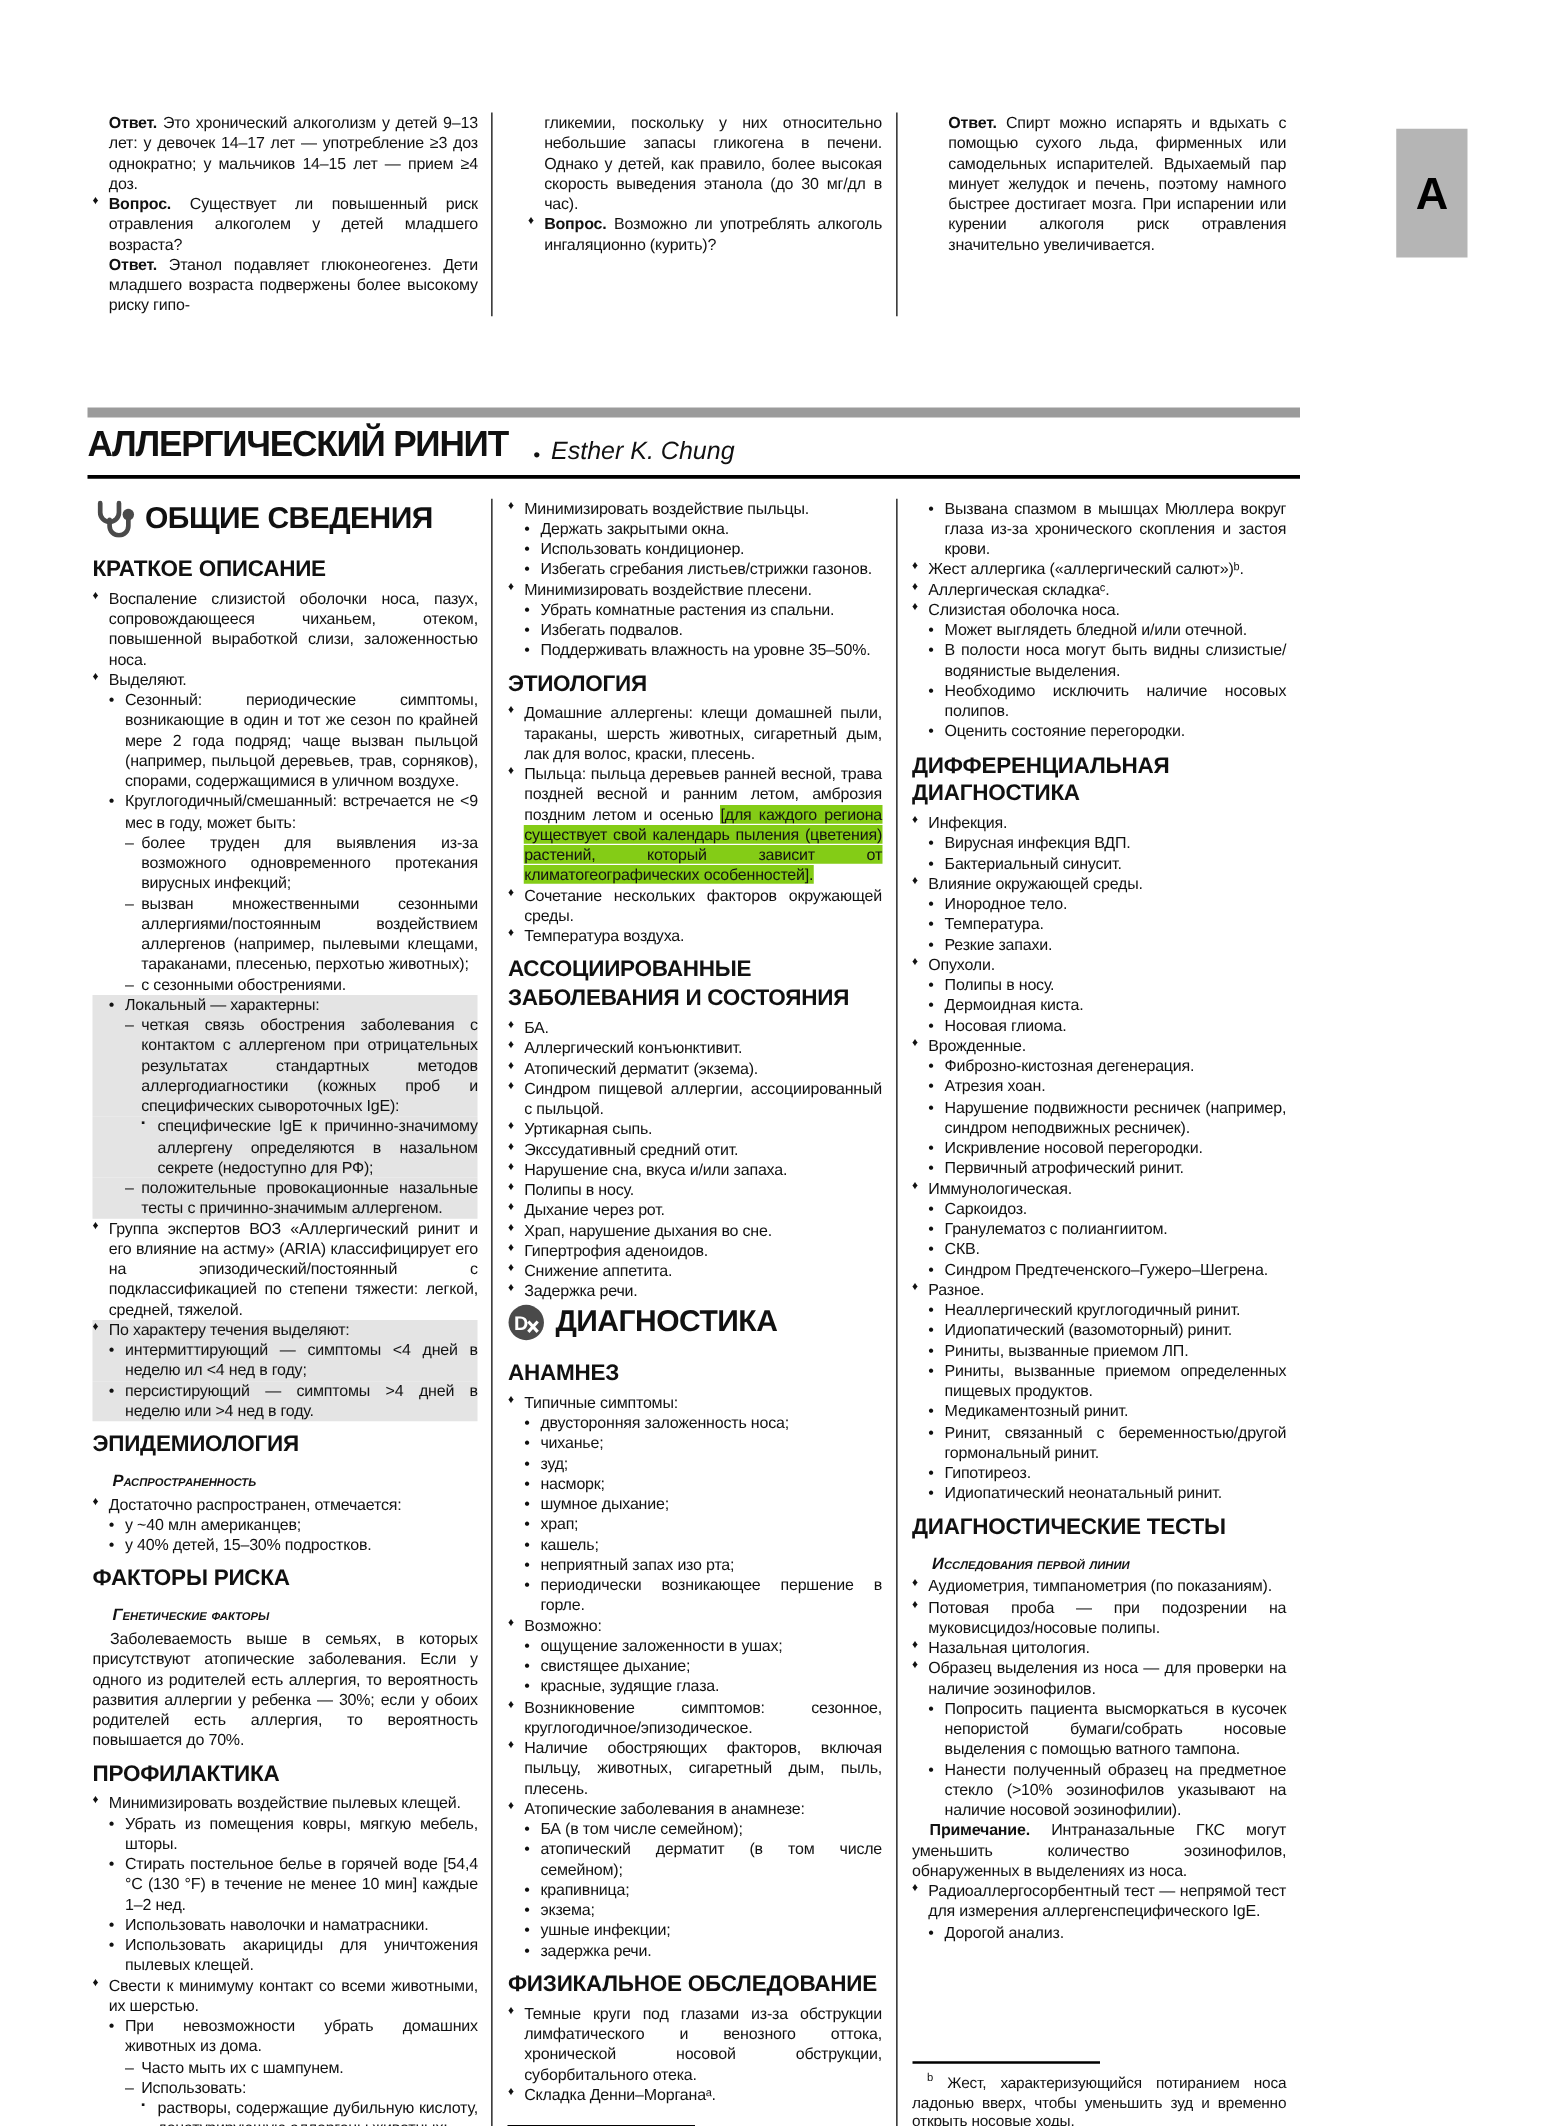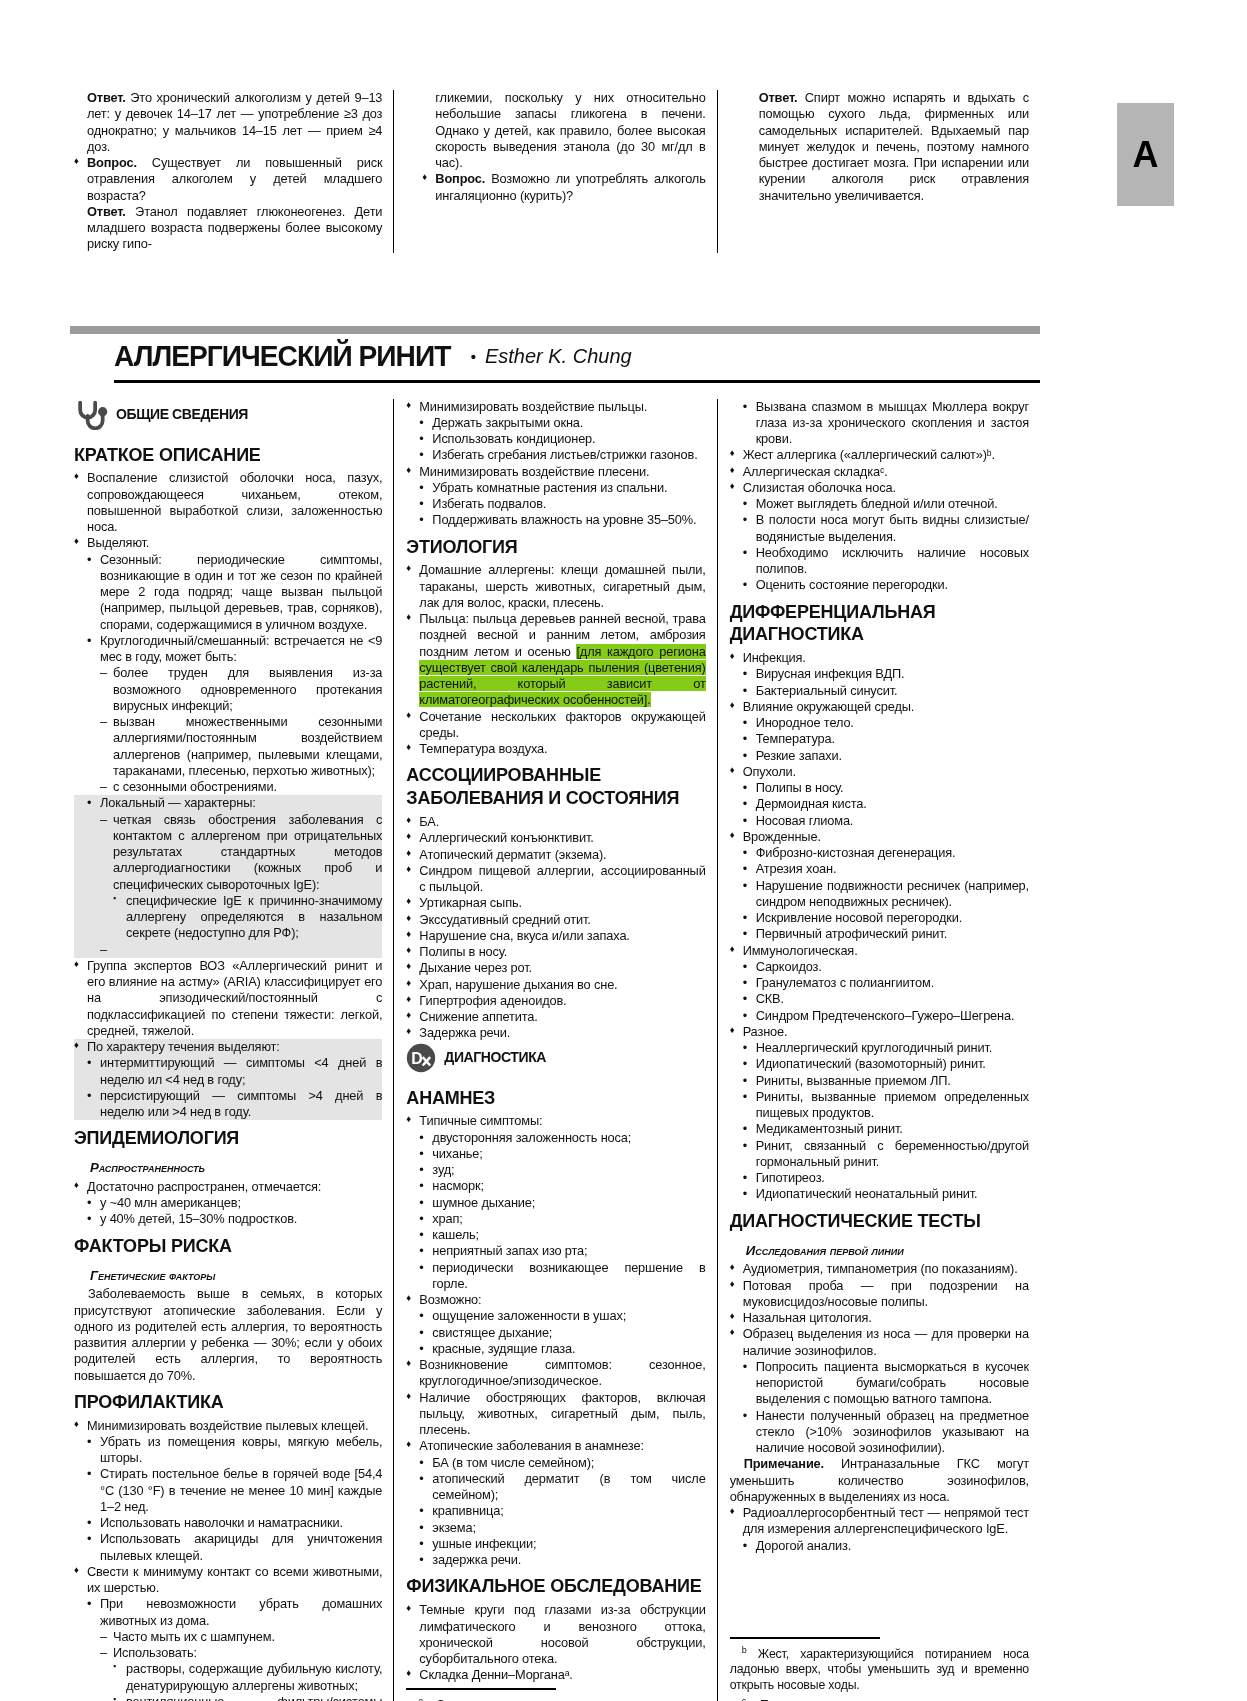--- a/index.html
+++ b/index.html
@@ -14,33 +14,33 @@
   .qa-col.mid{border-left:1px solid #000;padding-left:28px;}
 
   
   .alpha-tab{position:absolute;left:1117px;top:103px;width:57px;height:103px;background:#b5b5b5;
              display:flex;align-items:center;justify-content:center;}
   .alpha-tab span{font-size:36px;font-weight:bold;color:#000;}
 
   
   .chapter{margin-top:73px;}
   .graybar{height:8px;background:#9b9b9b;margin-bottom:6px;}
-  .titlerow{display:flex;align-items:center;border-bottom:3px solid #000;padding-bottom:7px;margin-left:44px;}
+  .titlerow{display:flex;align-items:flex-end;border-bottom:3px solid #000;padding-bottom:7px;}
   .titlerow h1{margin:0;font-size:29px;font-weight:bold;letter-spacing:-1px;transform:scaleX(.97);transform-origin:left;}
   .titlerow .dot{font-size:15px;font-weight:bold;margin:0 9px 0 10px;}
   .titlerow .author{font-size:20px;font-style:italic;letter-spacing:0;}
 
   
   .main{display:grid;grid-template-columns:1fr 1fr 1fr;min-height:1196px;margin-top:16px;align-items:stretch;}
   .main-col{padding:0 11px 0 4px;font-size:12.8px;line-height:1.27;display:flex;flex-direction:column;overflow:hidden;}
   .main-col.mid{border-left:1px solid #000;padding-left:12px;}
 
   .sec{display:flex;align-items:center;gap:8px;margin:1px 0 7px;}
   .icn{flex:0 0 auto;display:inline-flex;}
-  .sec-title{font-size:14px;font-weight:bold;letter-spacing:-0.4px;}
+  .sec-title{font-size:24px;font-weight:bold;letter-spacing:-0.4px;}
   h3.h{margin:7px 0 4px;font-size:18px;font-weight:bold;letter-spacing:-0.2px;}
   h4.hi{margin:6px 16px 2px;font-size:13.2px;font-weight:bold;font-style:italic;font-variant:small-caps;letter-spacing:0;}
   p.para{margin:0;text-indent:14px;text-align:justify;}
   .lead{font-weight:bold;}
 
   .li{display:flex;margin:0;}
   .li .mk{flex:0 0 13px;width:13px;}
   .li .txt{flex:1;text-align:justify;}
   .li.lv1{padding-left:13px;}
   .li.lv2{padding-left:26px;}
@@ -158,20 +158,21 @@
           <div class="li lv2 hl">
             <span class="mk m-n">–</span>
             <div class="txt">четкая связь обострения заболевания с контактом с аллергеном при отрицательных результатах стандартных методов аллергодиагностики (кожных проб и специфических сывороточных IgE):</div>
           </div>
           <div class="li lv3 hl">
             <span class="mk m-s">▪</span>
             <div class="txt">специфические IgE к причинно-значимому аллергену определяются в назальном секрете (недоступно для РФ);</div>
           </div>
           <div class="li lv2 hl">
             <span class="mk m-n">–</span>
+            <div class="txt">положительные провокационные назальные тесты с причинно-значимым аллергеном.</div>
           </div>
           <div class="li lv0">
             <span class="mk m-d">♦</span>
             <div class="txt">Группа экспертов ВОЗ «Аллергический ринит и его влияние на астму» (ARIA) классифицирует его на эпизодический/постоянный с подклассификацией по степени тяжести: легкой, средней, тяжелой.</div>
           </div>
           <div class="li lv0 hl">
             <span class="mk m-d">♦</span>
             <div class="txt">По характеру течения выделяют:</div>
           </div>
           <div class="li lv1 hl">

